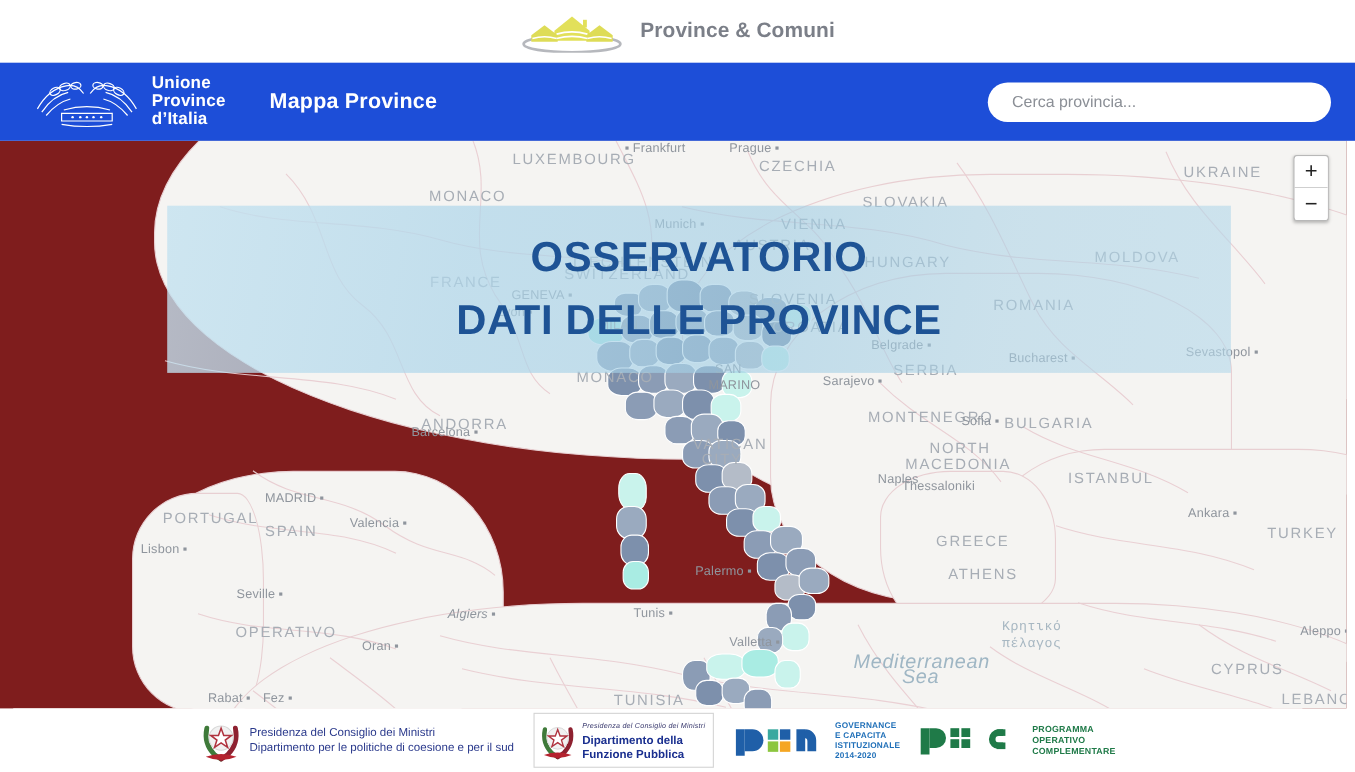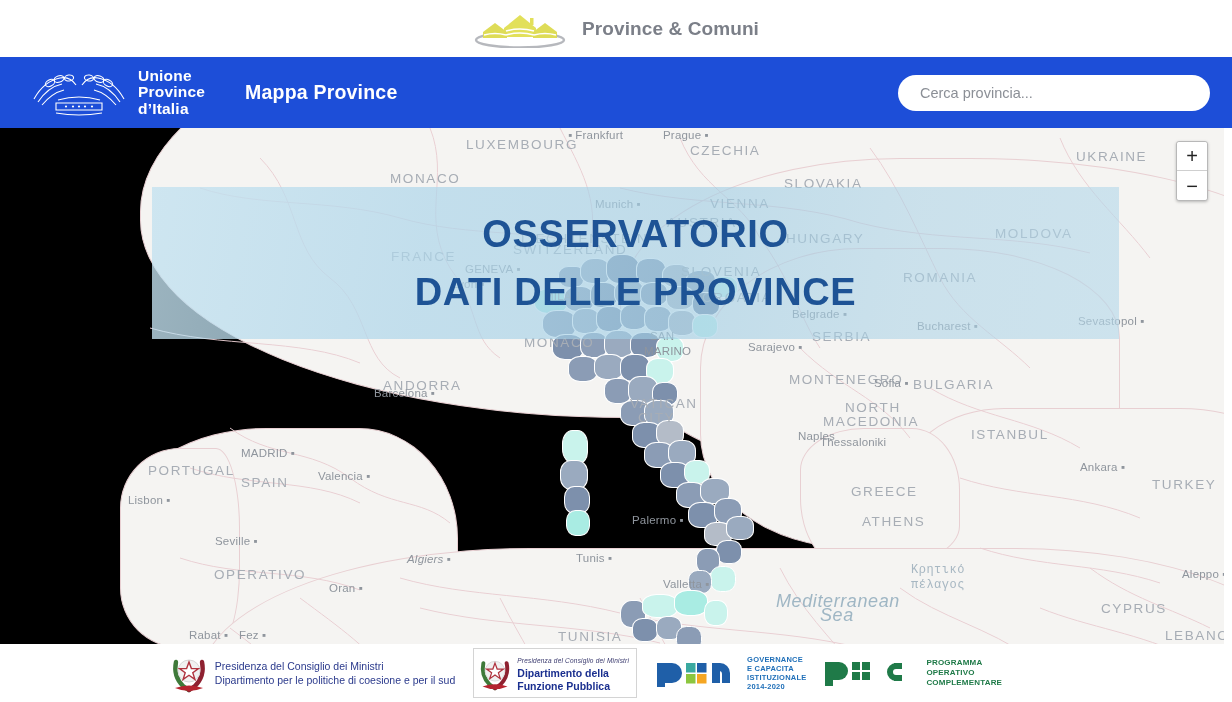--- a/index.html
+++ b/index.html
@@ -103,21 +103,21 @@
   .search-input::placeholder {
     color: #8b8f96;
   }
 
   
   .map {
     position: absolute;
     left: 0; top: 128px;
     width: 1224px;
     height: 516px;
-    background: #000000;
+    background: #7f1d1d;
     overflow: hidden;
   }
   .landmass {
     position: absolute;
     background: #f5f4f2;
     border: 1px solid #e8cfd2;
     box-sizing: border-box;
   }
   .land-eu {
     left: 140px; top: -140px;
@@ -271,21 +271,21 @@
     font-weight: bold;
     letter-spacing: 0.6px;
     line-height: 58px;
     text-align: center;
     white-space: nowrap;
   }
 
   
   .footer {
     position: absolute;
-    left: 0; top: 644px;
+    left: 12px; top: 644px;
     width: 1172px;
     height: 58px;
     background: #ffffff;
     display: flex;
     align-items: center;
     justify-content: center;
     gap: 18px;
   }
   .fblock { display: flex; align-items: center; gap: 7px; }
   .emblem-ita { width: 38px; height: 46px; position: relative; flex: none; }

